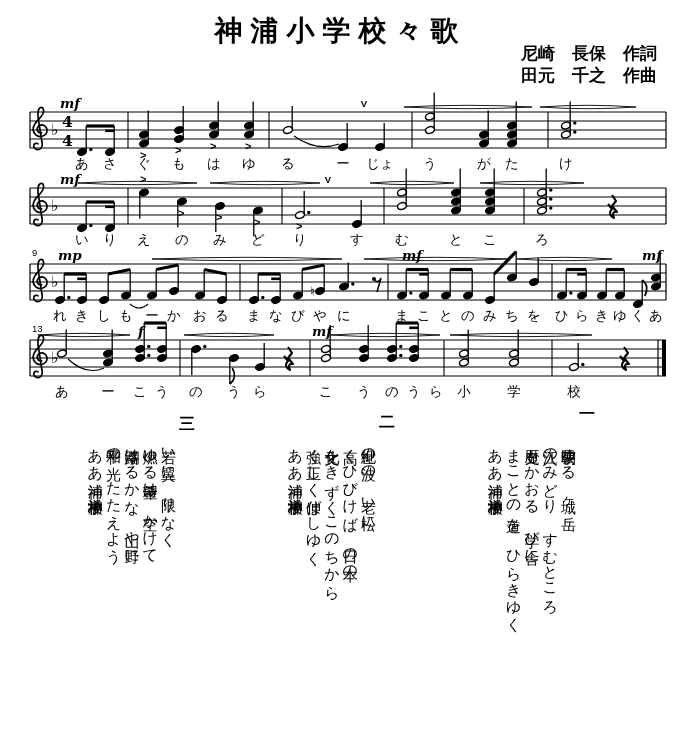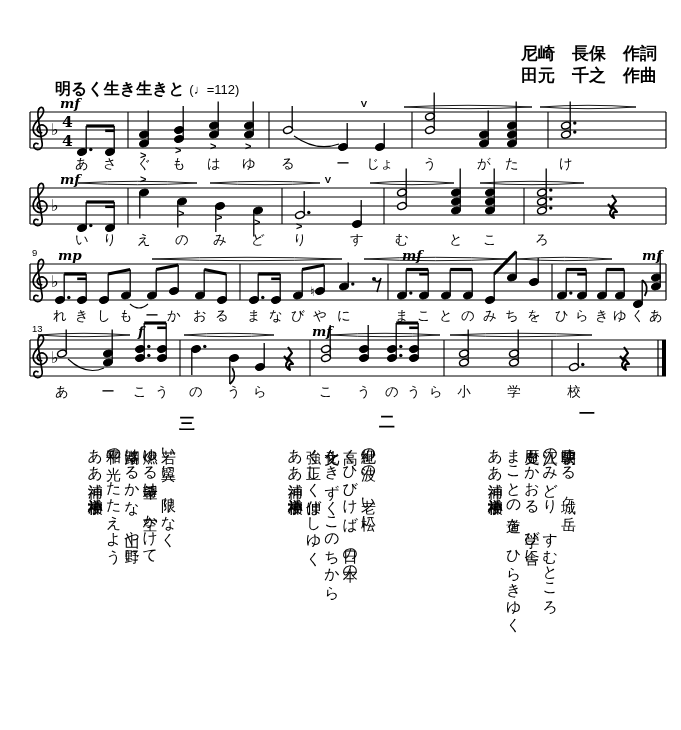--- a/index.html
+++ b/index.html
@@ -33,27 +33,24 @@
     font-size:15px; line-height:1.22; height:260px;
   }
   .verse .vnum { display:block; font-size:16px; font-weight:bold; }
   .verse .verse-line { margin-top:34px; }
   text { fill:#000; }
 </style>
 </head>
 <body>
 
 <div class="page">
+  <div class="title">神浦小学校々歌</div>
   <div class="credits">
     <div>尼崎　長保　作詞</div>
     <div>田元　千之　作曲</div>
-  </div>
-  <div class="tempo">
-    <span>明るく生き生きと</span>
-    <span class="tnote">(♩=112)</span>
   </div>
   <div class="score" id="score">
       <svg width="666" height="76" viewBox="0 0 666 76">
         <line x1="18" y1="16" x2="654" y2="16" stroke="#000" stroke-width="1"></line>
         <line x1="18" y1="25" x2="654" y2="25" stroke="#000" stroke-width="1"></line>
         <line x1="18" y1="34" x2="654" y2="34" stroke="#000" stroke-width="1"></line>
         <line x1="18" y1="43" x2="654" y2="43" stroke="#000" stroke-width="1"></line>
         <line x1="18" y1="52" x2="654" y2="52" stroke="#000" stroke-width="1"></line>
         <line x1="18" y1="16" x2="18" y2="52" stroke="#000" stroke-width="1.2"></line>
         <g fill="none" stroke="#000" stroke-width="1.7" stroke-linecap="round">

